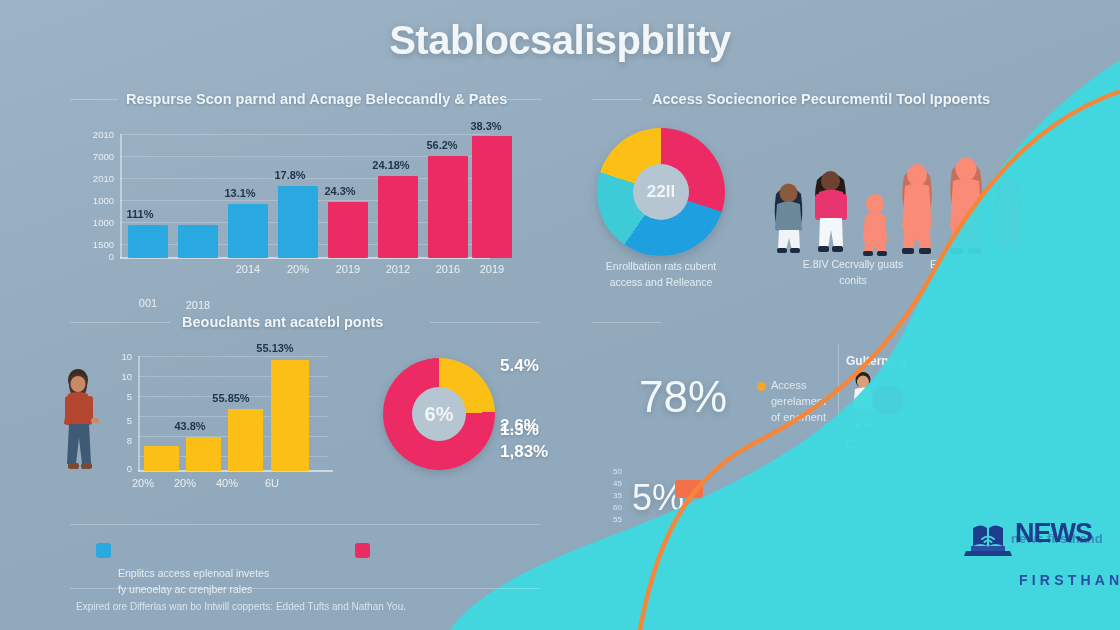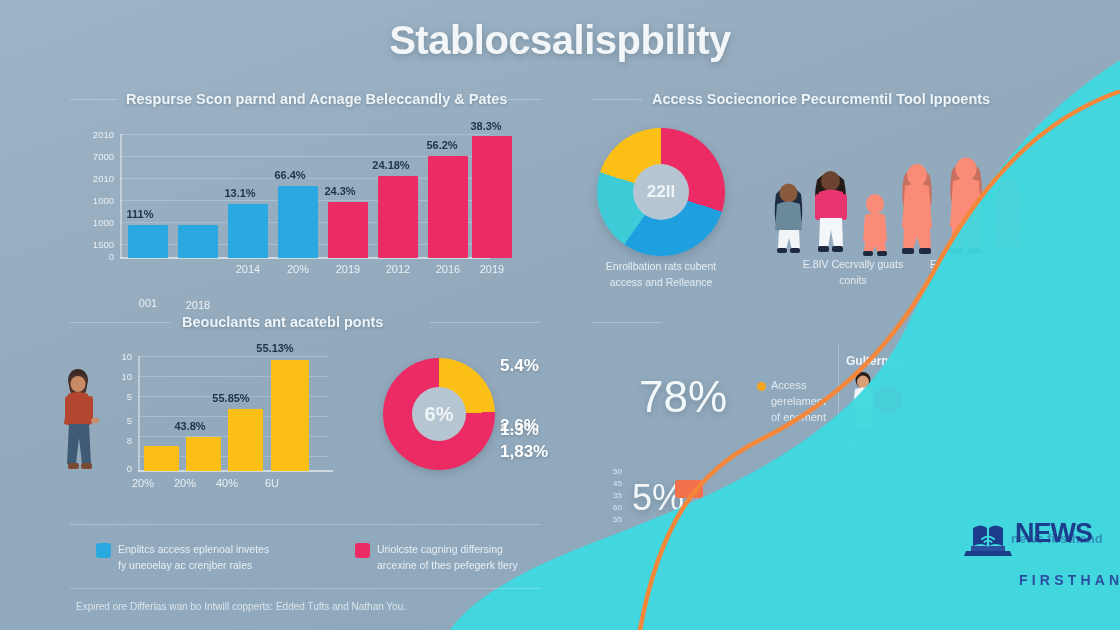--- a/index.html
+++ b/index.html
@@ -107,21 +107,21 @@
   .mini-tick {
     position: absolute; font-size: 8px; color: #dbe6ed; text-align: right;
   }
 
   
   .legend-sw {
     position: absolute; width: 15px; height: 15px; border-radius: 3px;
   }
   .legend-txt {
     position: absolute; font-size: 10.5px; color: #e6eff4;
-    line-height: 1.55; white-space: pre-line;
+    line-height: 1.55; white-space: pre-line; margin-top: 24px;
   }
 
   
   .footer {
     position: absolute; left: 76px; top: 601px;
     font-size: 10px; color: #d9e5ec; white-space: nowrap;
   }
 
   
   .logo-wrap { position: absolute; left: 963px; top: 516px; width: 152px; height: 56px; }
@@ -179,21 +179,21 @@
       <div class="bar" style="left:108px;width:40px;height:54px;background:#29a9e0;"></div>
       <div class="bar" style="left:158px;width:40px;height:72px;background:#29a9e0;"></div>
       <div class="bar" style="left:208px;width:40px;height:56px;background:#ec2a63;"></div>
       <div class="bar" style="left:258px;width:40px;height:82px;background:#ec2a63;"></div>
       <div class="bar" style="left:308px;width:40px;height:102px;background:#ec2a63;"></div>
       <div class="bar" style="left:352px;width:40px;height:122px;background:#ec2a63;"></div>
     </div>
 
     <div class="bar-lab" style="left:46px;top:78px;width:48px;">111%</div>
     <div class="bar-lab" style="left:146px;top:57px;width:48px;">13.1%</div>
-    <div class="bar-lab" style="left:196px;top:39px;width:48px;">66.4%</div>
+    <div class="bar-lab" style="left:196px;top:39px;width:48px;">17.8%</div>
     <div class="bar-lab" style="left:246px;top:55px;width:48px;">24.3%</div>
     <div class="bar-lab" style="left:293px;top:29px;width:56px;">24.18%</div>
     <div class="bar-lab" style="left:346px;top:9px;width:52px;">56.2%</div>
     <div class="bar-lab" style="left:390px;top:-10px;width:52px;">38.3%</div>
 
     <div class="axis-x-lab" style="left:54px;top:139px;width:48px;margin-top:28px;">001</div>
     <div class="axis-x-lab" style="left:104px;top:133px;width:48px;margin-top:36px;">2018</div>
     <div class="axis-x-lab" style="left:154px;top:133px;width:48px;">2014</div>
     <div class="axis-x-lab" style="left:204px;top:133px;width:48px;">20%</div>
     <div class="axis-x-lab" style="left:254px;top:133px;width:48px;">2019</div>
@@ -368,22 +368,20 @@
 
   <svg class="orange-line" width="1120" height="630" viewBox="0 0 1120 630">
     <path d="M1118 92 C1040 120 985 180 940 260 C895 345 840 400 760 440 C700 470 660 520 640 630" stroke="#f5873a" stroke-width="4.5" fill="none" stroke-linecap="round"></path>
   </svg>
 
   <div class="rule" style="left:70px;top:524px;width:470px;"></div>
   <div class="legend-sw" style="left:96px;top:543px;background:#29a9e0;"></div>
   <div class="legend-txt" style="left:118px;top:541px;width:210px;">Enplitcs access eplenoal invetes
 fy uneoelay ac crenjber rales</div>
   <div class="legend-sw" style="left:355px;top:543px;background:#ec2a63;"></div>
-  <div class="legend-txt" style="left:377px;top:541px;width:210px;">Uriolcste cagning differsing
-arcexine of thes pefegerk tlery</div>
 
   <div class="rule" style="left:70px;top:588px;width:470px;"></div>
   <div class="footer">Expired ore Differlas wan bo Intwill copperts: Edded Tufts and Nathan You.</div>
 
   <div class="logo-wrap">
     <svg style="position:absolute;left:0;top:2px;" width="50" height="42" viewBox="0 0 50 42">
       <path d="M10 10 q8 -5 14 0 l0 18 q-6 -4 -14 0z" fill="#1c3c8c"></path>
       <path d="M40 10 q-8 -5 -14 0 l0 18 q6 -4 14 0z" fill="#1c3c8c"></path>
       <path d="M8 28 l34 0 l0 5 l-34 0z" fill="#2b4fa0"></path>
       <path d="M3 33 l44 0 l2 5 l-48 0z" fill="#1c3c8c"></path>

